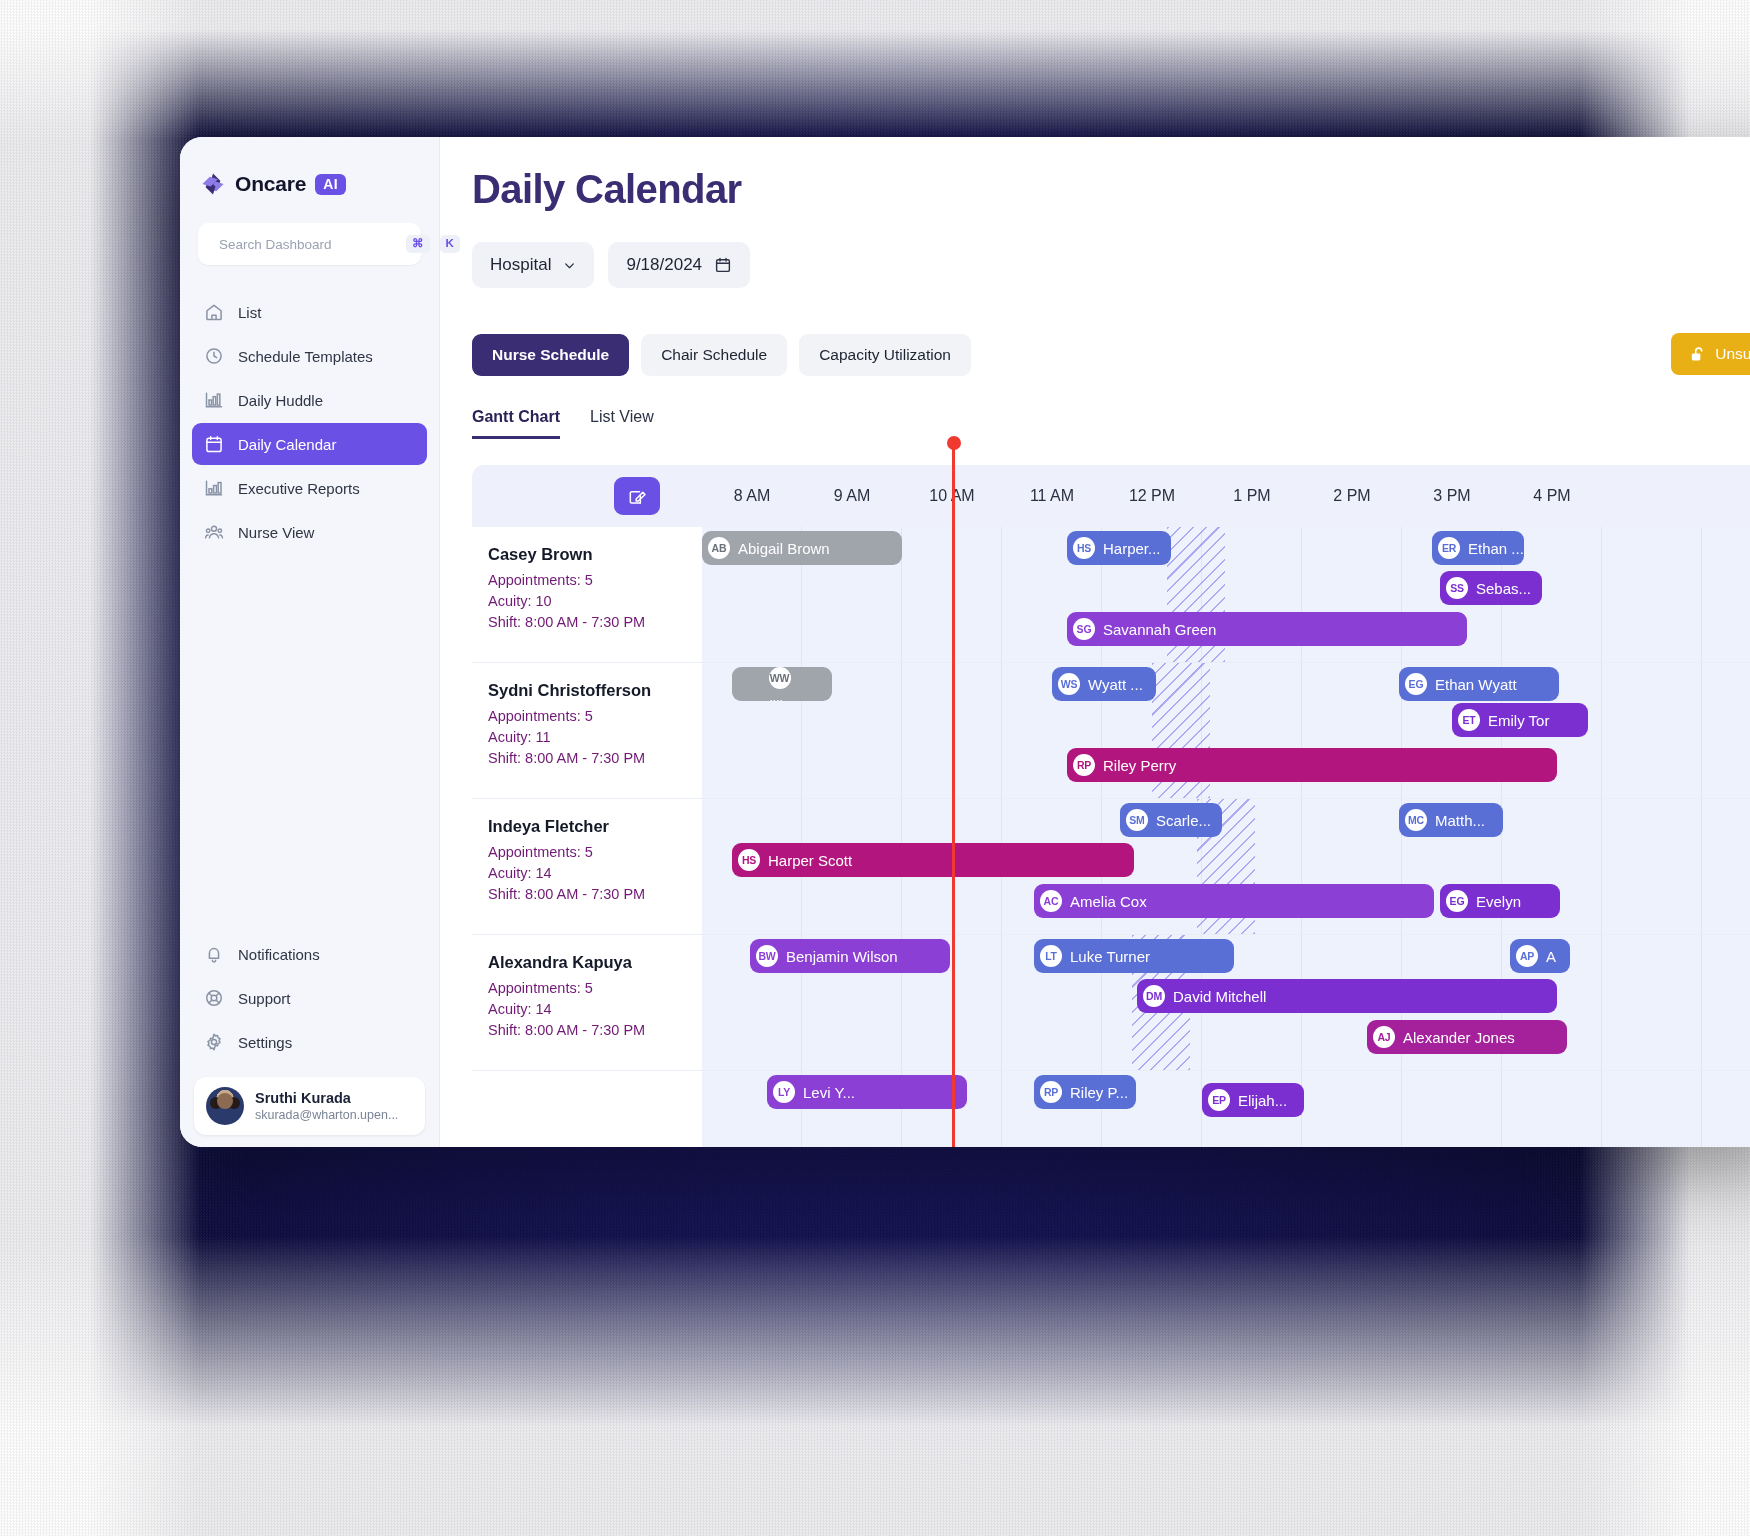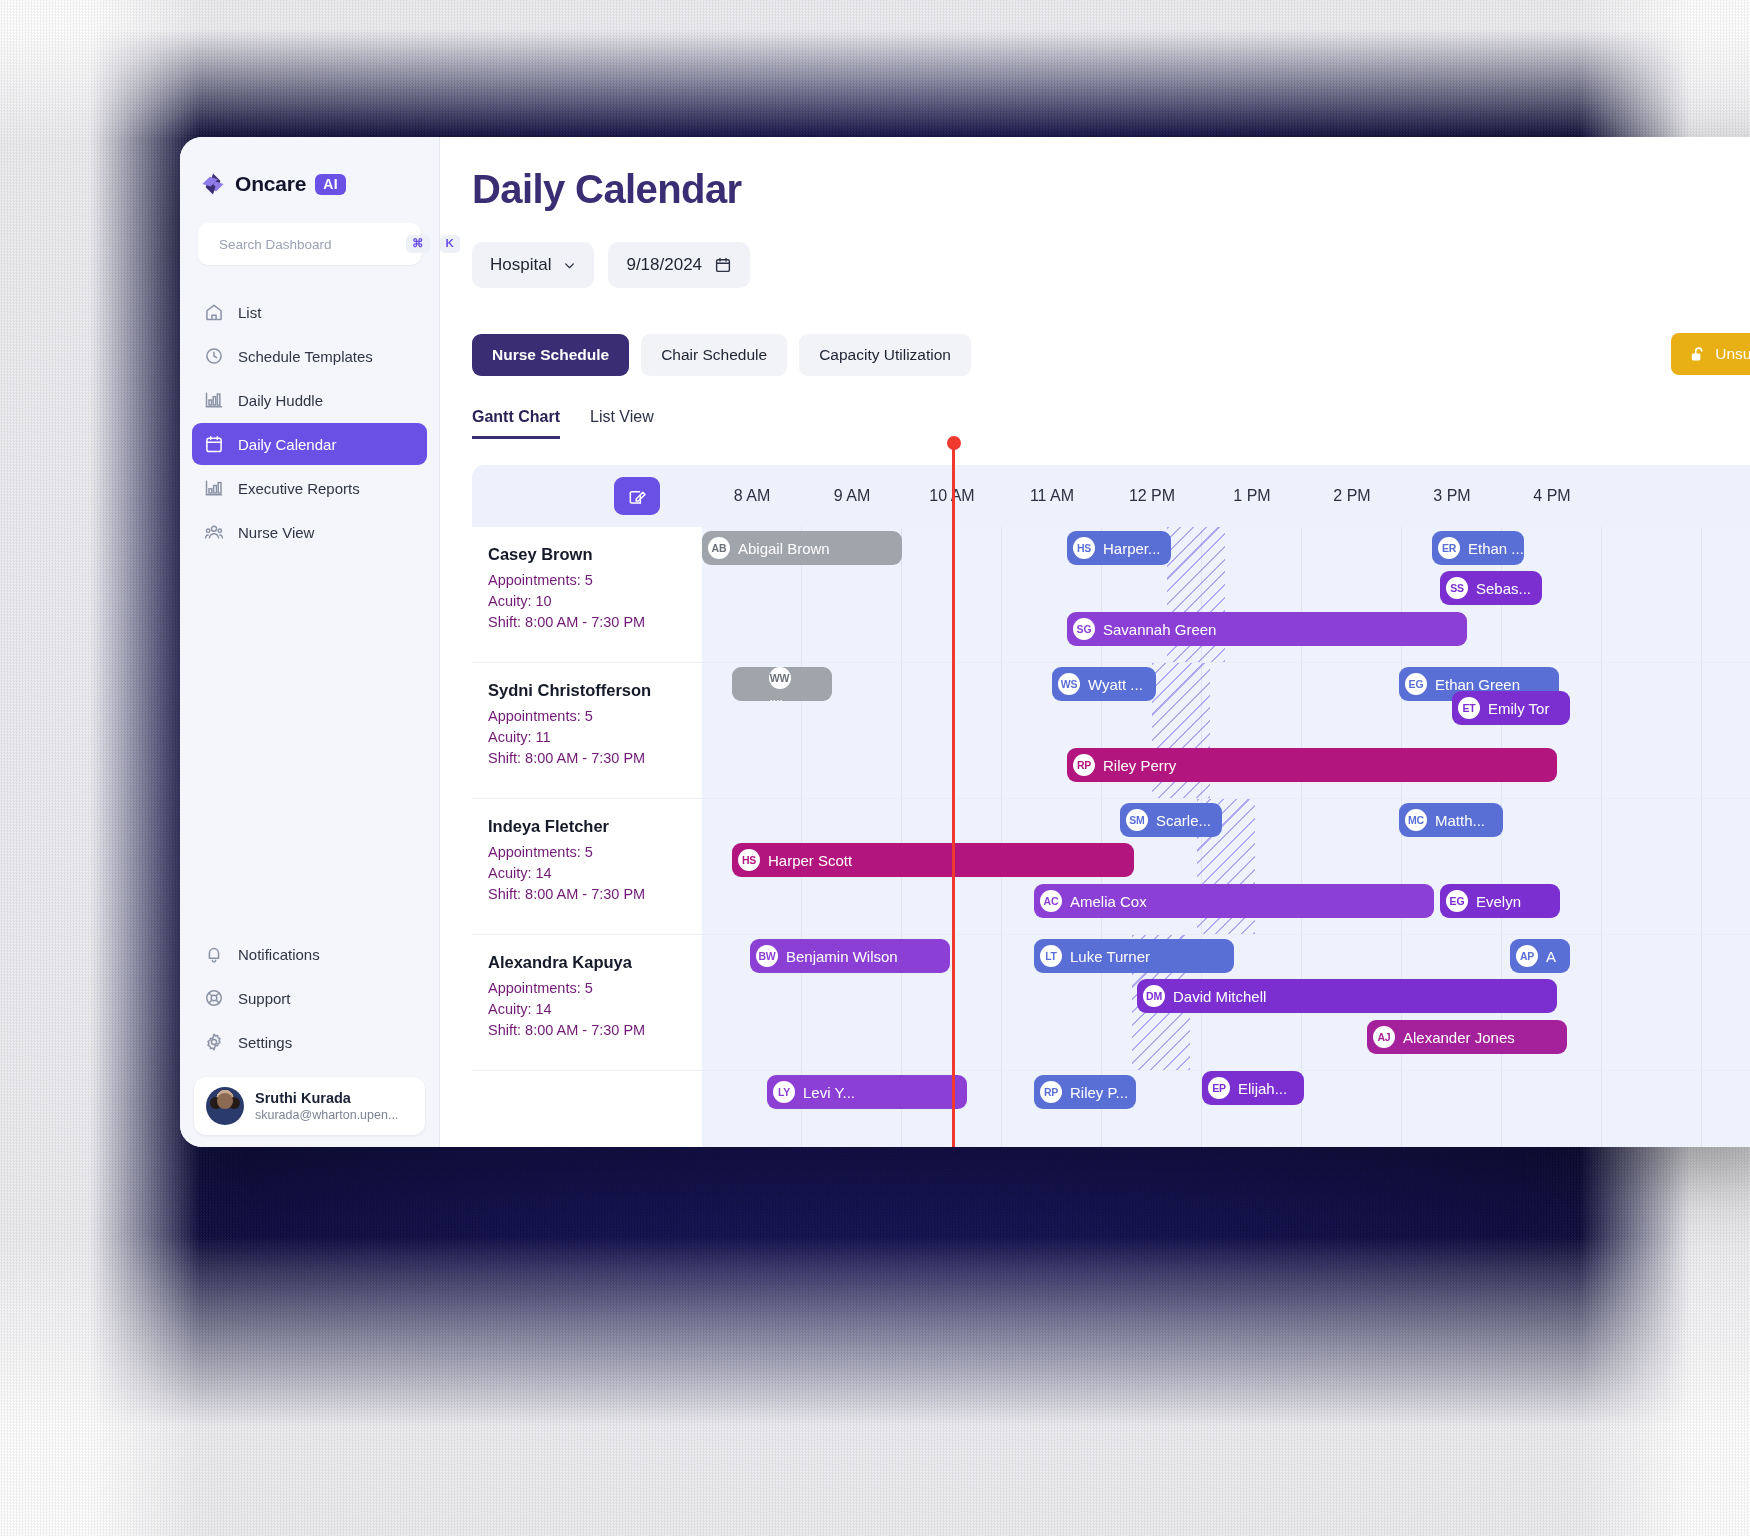--- a/index.html
+++ b/index.html
@@ -451,23 +451,23 @@
                 <div class="bar c-gray" style="left: 30px; width: 100px; top: 4px; flex-direction: column;">
                   <span class="ini">WW</span>
                   <span>Willia...</span>
                 </div>
                 <div class="bar c-blue" style="left: 350px; width: 104px; top: 4px;">
                   <span class="ini">WS</span>
                   <span>Wyatt ...</span>
                 </div>
                 <div class="bar c-blue" style="left: 697px; width: 160px; top: 4px;">
                   <span class="ini">EG</span>
-                  <span>Ethan Green</span>
-                </div>
-                <div class="bar c-violet" style="left: 750px; width: 118px; top: 28px; text-align: center;">
+                  <span>Ethan Wyatt</span>
+                </div>
+                <div class="bar c-violet" style="left: 750px; width: 136px; top: 40px; text-align: center;">
                   <span class="ini">ET</span>
                   <span>Emily Tor</span>
                 </div>
                 <div class="bar c-magenta" style="left: 365px; width: 490px; top: 85px;">
                   <span class="ini">RP</span>
                   <span>Riley Perry</span>
                 </div>
               </div>
             </div>
             <div class="grow">
@@ -540,21 +540,21 @@
               <div class="grow-info"></div>
               <div class="lane">
                 <div class="bar c-purple" style="left: 65px; width: 200px; top: 4px;">
                   <span class="ini">LY</span>
                   <span>Levi Y...</span>
                 </div>
                 <div class="bar c-blue" style="left: 332px; width: 102px; top: 4px;">
                   <span class="ini">RP</span>
                   <span>Riley P...</span>
                 </div>
-                <div class="bar c-violet" style="left: 500px; width: 102px; top: 0;">
+                <div class="bar c-violet" style="left: 500px; width: 102px; top: 12px;">
                   <span class="ini">EP</span>
                   <span>Elijah...</span>
                 </div>
               </div>
             </div>
           </div>
       </div>
       <div id="nowline" style="left: 480px; top: -22px; height: 764px;"></div>
     </div>
 

